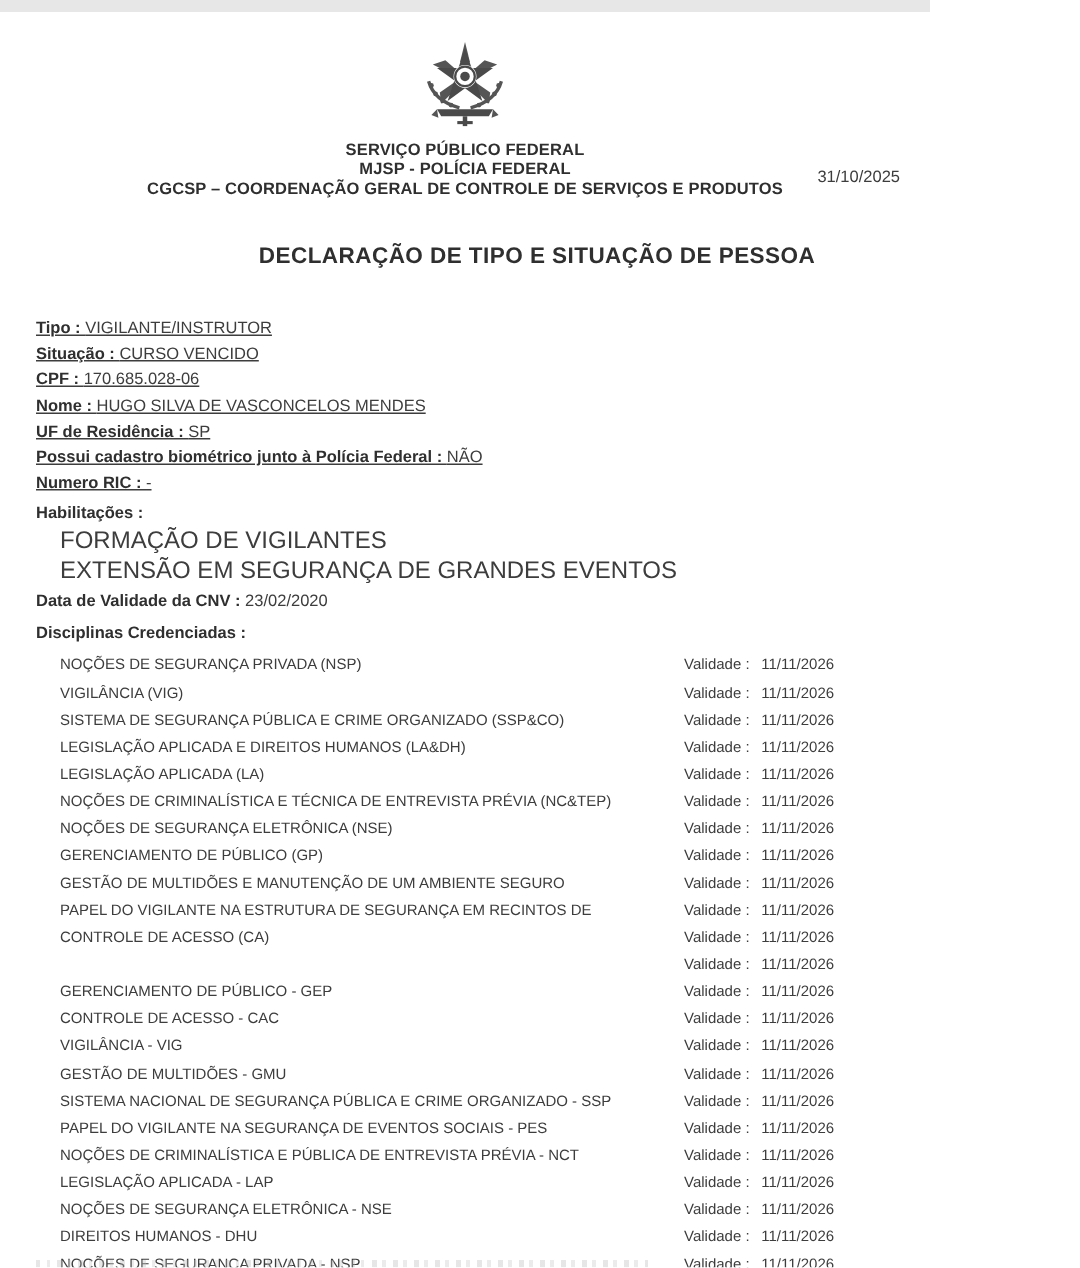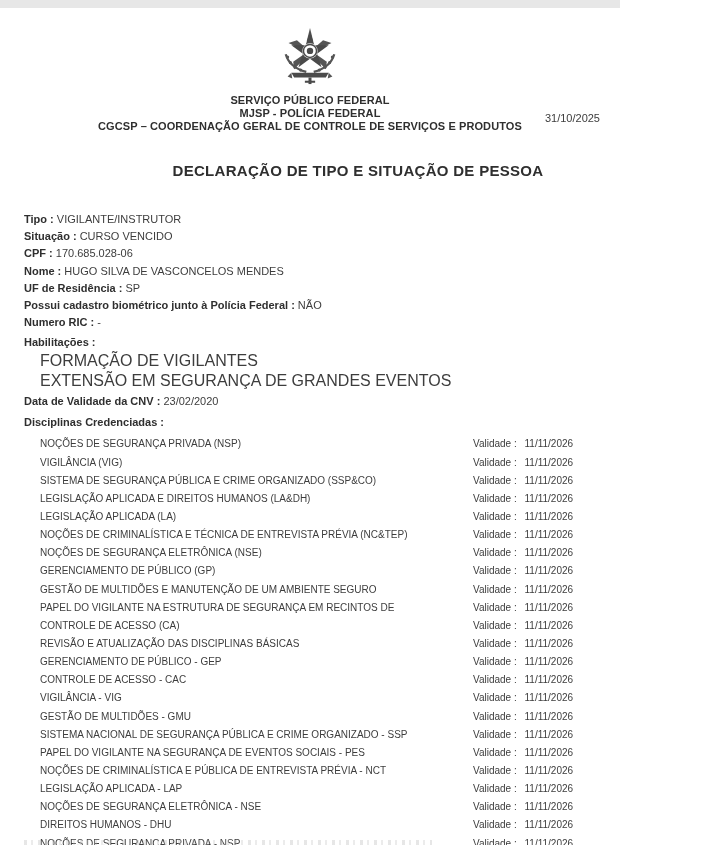--- a/index.html
+++ b/index.html
@@ -8,30 +8,30 @@
     font-family:"Liberation Sans","DejaVu Sans",sans-serif;color:#3d3d3d;
   }
   .topbar{position:absolute;top:0;left:0;width:100%;height:8px;background:#e7e7e7;}
   .header-block{position:absolute;top:26px;left:0;right:0;text-align:center;}
   .arms{display:block;margin:0 auto 6px auto;}
   .org-line{font-weight:bold;font-size:11px;line-height:13px;color:#2f2f2f;letter-spacing:.1px;}
   .doc-date{position:absolute;top:112px;right:20px;font-size:11px;color:#3d3d3d;text-align:center;}
   .doc-title{position:absolute;top:162px;left:0;width:100%;text-align:center;
     font-size:15px;font-weight:bold;color:#2f2f2f;letter-spacing:.3px;margin-left:48px;}
   .content{position:absolute;top:211px;left:24px;right:16px;}
-  .field-row{font-size:11px;line-height:17.2px;white-space:nowrap;}
+  .field-row{font-size:11px;line-height:17.2px;white-space:nowrap;text-decoration:underline;}
   .f-label{font-weight:bold;color:#2f2f2f;}
   .f-value{color:#3d3d3d;}
   .section-label{font-weight:bold;font-size:11px;line-height:17px;color:#2f2f2f;margin-top:3px;}
   .hab-item{font-size:16px;line-height:20px;padding-left:16px;color:#3d3d3d;}
   .cnv-row{font-size:11px;line-height:20px;white-space:nowrap;}
   .disc-rows{margin-top:4px;}
   .disc-row{position:relative;height:18.15px;font-size:10px;line-height:18.15px;white-space:nowrap;}
   .disc-name{padding-left:16px;color:#3d3d3d;}
-  .disc-validade{position:absolute;left:449px;top:0;color:#3d3d3d;}
+  .disc-validade{position:absolute;left:432px;top:0;color:#3d3d3d;}
   .v-date{margin-left:5px;}
   .cutoff-line{
     position:absolute;left:24px;top:840px;width:408px;height:5px;opacity:.35;
     background:repeating-linear-gradient(90deg,#b9b9b9 0 3px,transparent 3px 7px,#c7c7c7 7px 9px,transparent 9px 14px);
   }
 </style>
 </head>
 <body>
 
 <div class="page">
@@ -108,21 +108,21 @@
         <div class="disc-row"><span class="disc-name">VIGILÂNCIA (VIG)</span><span class="disc-validade"><span class="v-label">Validade : </span><span class="v-date">11/11/2026</span></span></div>
         <div class="disc-row"><span class="disc-name">SISTEMA DE SEGURANÇA PÚBLICA E CRIME ORGANIZADO (SSP&amp;CO)</span><span class="disc-validade"><span class="v-label">Validade : </span><span class="v-date">11/11/2026</span></span></div>
         <div class="disc-row"><span class="disc-name">LEGISLAÇÃO APLICADA E DIREITOS HUMANOS (LA&amp;DH)</span><span class="disc-validade"><span class="v-label">Validade : </span><span class="v-date">11/11/2026</span></span></div>
         <div class="disc-row"><span class="disc-name">LEGISLAÇÃO APLICADA (LA)</span><span class="disc-validade"><span class="v-label">Validade : </span><span class="v-date">11/11/2026</span></span></div>
         <div class="disc-row"><span class="disc-name">NOÇÕES DE CRIMINALÍSTICA E TÉCNICA DE ENTREVISTA PRÉVIA (NC&amp;TEP)</span><span class="disc-validade"><span class="v-label">Validade : </span><span class="v-date">11/11/2026</span></span></div>
         <div class="disc-row"><span class="disc-name">NOÇÕES DE SEGURANÇA ELETRÔNICA (NSE)</span><span class="disc-validade"><span class="v-label">Validade : </span><span class="v-date">11/11/2026</span></span></div>
         <div class="disc-row"><span class="disc-name">GERENCIAMENTO DE PÚBLICO (GP)</span><span class="disc-validade"><span class="v-label">Validade : </span><span class="v-date">11/11/2026</span></span></div>
         <div class="disc-row"><span class="disc-name">GESTÃO DE MULTIDÕES E MANUTENÇÃO DE UM AMBIENTE SEGURO</span><span class="disc-validade"><span class="v-label">Validade : </span><span class="v-date">11/11/2026</span></span></div>
         <div class="disc-row"><span class="disc-name">PAPEL DO VIGILANTE NA ESTRUTURA DE SEGURANÇA EM RECINTOS DE</span><span class="disc-validade"><span class="v-label">Validade : </span><span class="v-date">11/11/2026</span></span></div>
         <div class="disc-row"><span class="disc-name">CONTROLE DE ACESSO (CA)</span><span class="disc-validade"><span class="v-label">Validade : </span><span class="v-date">11/11/2026</span></span></div>
-        <div class="disc-row"><span class="disc-name">REVISÃO E ATUALIZAÇÃO DAS DISCIPLINAS BÁSICAS</span><span class="disc-validade"><span class="v-label">Validade : </span><span class="v-date">11/11/2026</span></span></div>
+        <div class="disc-row"><span class="disc-validade"><span class="v-label">Validade : </span><span class="v-date">11/11/2026</span></span></div>
         <div class="disc-row"><span class="disc-name">GERENCIAMENTO DE PÚBLICO - GEP</span><span class="disc-validade"><span class="v-label">Validade : </span><span class="v-date">11/11/2026</span></span></div>
         <div class="disc-row"><span class="disc-name">CONTROLE DE ACESSO - CAC</span><span class="disc-validade"><span class="v-label">Validade : </span><span class="v-date">11/11/2026</span></span></div>
         <div class="disc-row"><span class="disc-name">VIGILÂNCIA - VIG</span><span class="disc-validade"><span class="v-label">Validade : </span><span class="v-date">11/11/2026</span></span></div>
         <div class="disc-row"><span class="disc-name">GESTÃO DE MULTIDÕES - GMU</span><span class="disc-validade"><span class="v-label">Validade : </span><span class="v-date">11/11/2026</span></span></div>
         <div class="disc-row"><span class="disc-name">SISTEMA NACIONAL DE SEGURANÇA PÚBLICA E CRIME ORGANIZADO - SSP</span><span class="disc-validade"><span class="v-label">Validade : </span><span class="v-date">11/11/2026</span></span></div>
         <div class="disc-row"><span class="disc-name">PAPEL DO VIGILANTE NA SEGURANÇA DE EVENTOS SOCIAIS - PES</span><span class="disc-validade"><span class="v-label">Validade : </span><span class="v-date">11/11/2026</span></span></div>
         <div class="disc-row"><span class="disc-name">NOÇÕES DE CRIMINALÍSTICA E PÚBLICA DE ENTREVISTA PRÉVIA - NCT</span><span class="disc-validade"><span class="v-label">Validade : </span><span class="v-date">11/11/2026</span></span></div>
         <div class="disc-row"><span class="disc-name">LEGISLAÇÃO APLICADA - LAP</span><span class="disc-validade"><span class="v-label">Validade : </span><span class="v-date">11/11/2026</span></span></div>
         <div class="disc-row"><span class="disc-name">NOÇÕES DE SEGURANÇA ELETRÔNICA - NSE</span><span class="disc-validade"><span class="v-label">Validade : </span><span class="v-date">11/11/2026</span></span></div>
         <div class="disc-row"><span class="disc-name">DIREITOS HUMANOS - DHU</span><span class="disc-validade"><span class="v-label">Validade : </span><span class="v-date">11/11/2026</span></span></div>

